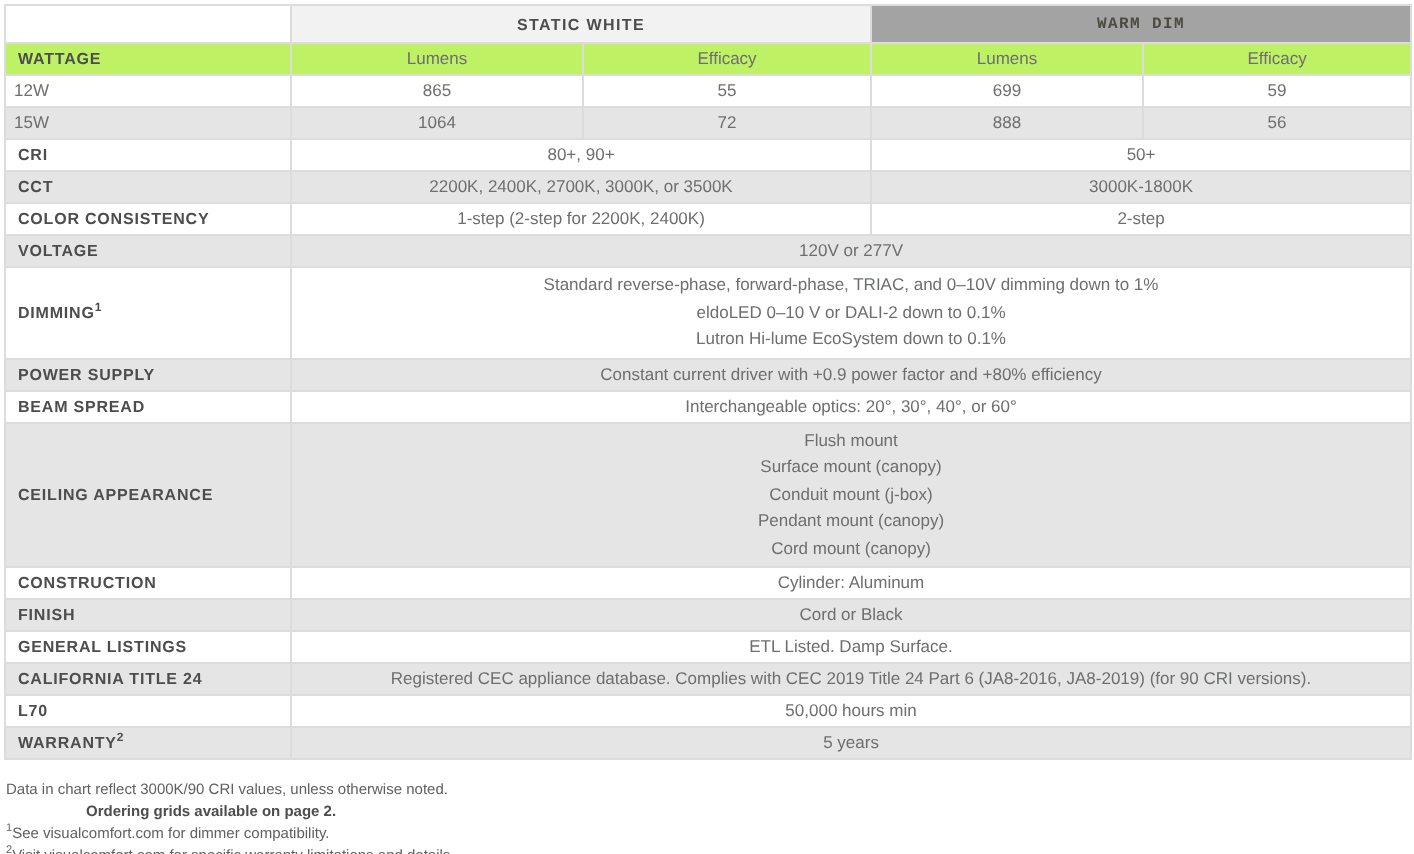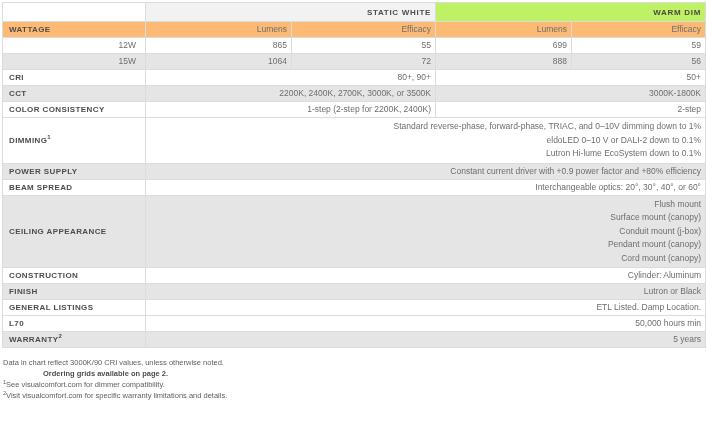--- a/index.html
+++ b/index.html
@@ -13,49 +13,49 @@
   table.spec {
     border-collapse: collapse;
     table-layout: fixed;
     width: 703px;
     margin: 2px 0 0 2px;
   }
   table.spec td {
     border: 1px solid #dcdcdc;
     font-size: 8.5px;
     color: #6d6e70;
-    text-align: right;
+    text-align: center;
     padding: 2px 4px;
     line-height: 11px;
     height: 16px;
     vertical-align: middle;
     overflow: hidden;
     white-space: nowrap;
   }
   table.spec td.multiline { white-space: normal; line-height: 13.5px; padding: 2px 4px; }
   table.spec td.lbl {
     text-align: left;
     font-weight: bold;
     font-size: 8px;
     letter-spacing: 0.4px;
     color: #4d4d4f;
     padding-left: 6px;
   }
-  table.spec td.rt { text-align: right; padding-right: 9px; }
+  table.spec td.rt { text-align: left; padding-right: 9px; }
   table.spec tr.alt td { background: #e5e5e5; }
   table.spec td.grp {
     font-weight: bold;
     font-size: 8px;
     letter-spacing: 0.7px;
     color: #4d4d4f;
     height: 19px;
   }
   table.spec td.grp-sw { background: #f2f2f2; }
-  table.spec td.grp-wd { background: #bef264; color: #4d4a42; }
-  table.spec td.hdr { background: #fdba74; }
+  table.spec td.grp-wd { background: #a3a3a3; color: #4d4a42; font-family: Liberation Mono, monospace; }
+  table.spec td.hdr { background: #bef264; }
   sup { font-size: 6px; line-height: 0; }
   .footnotes {
     margin: 9px 0 0 3px;
     font-size: 7.5px;
     color: #606062;
     line-height: 11px;
   }
   .footnotes .bold { font-weight: bold; color: #4d4d4f; margin-left: 40px; }
   .footnotes sup { font-size: 5.5px; }
 </style>
@@ -113,20 +113,24 @@
     <td colspan="2">2200K, 2400K, 2700K, 3000K, or 3500K</td>
     <td colspan="2">3000K-1800K</td>
   </tr>
 
   <tr>
     <td class="lbl">COLOR CONSISTENCY</td>
     <td colspan="2">1-step (2-step for 2200K, 2400K)</td>
     <td colspan="2">2-step</td>
   </tr>
 
+  <tr class="alt">
+    <td class="lbl">VOLTAGE</td>
+    <td colspan="4">120V or 277V</td>
+  </tr>
 
   <tr>
     <td class="lbl"><span>DIMMING</span><sup>1</sup></td>
     <td colspan="4" class="multiline">
       <div>Standard reverse-phase, forward-phase, TRIAC, and 0–10V dimming down to 1%</div>
       <div>eldoLED 0–10 V or DALI-2 down to 0.1%</div>
       <div>Lutron Hi-lume EcoSystem down to 0.1%</div>
     </td>
   </tr>
 
@@ -151,28 +155,32 @@
     </td>
   </tr>
 
   <tr>
     <td class="lbl">CONSTRUCTION</td>
     <td colspan="4">Cylinder: Aluminum</td>
   </tr>
 
   <tr class="alt">
     <td class="lbl">FINISH</td>
-    <td colspan="4">Lutron or Black</td>
+    <td colspan="4">Cord or Black</td>
   </tr>
 
   <tr>
     <td class="lbl">GENERAL LISTINGS</td>
-    <td colspan="4">ETL Listed. Damp Location.</td>
+    <td colspan="4">ETL Listed. Damp Surface.</td>
   </tr>
 
+  <tr class="alt">
+    <td class="lbl">CALIFORNIA TITLE 24</td>
+    <td colspan="4">Registered CEC appliance database. Complies with CEC 2019 Title 24 Part 6 (JA8-2016, JA8-2019) (for 90 CRI versions).</td>
+  </tr>
 
   <tr>
     <td class="lbl">L70</td>
     <td colspan="4">50,000 hours min</td>
   </tr>
 
   <tr class="alt">
     <td class="lbl"><span>WARRANTY</span><sup>2</sup></td>
     <td colspan="4">5 years</td>
   </tr>

